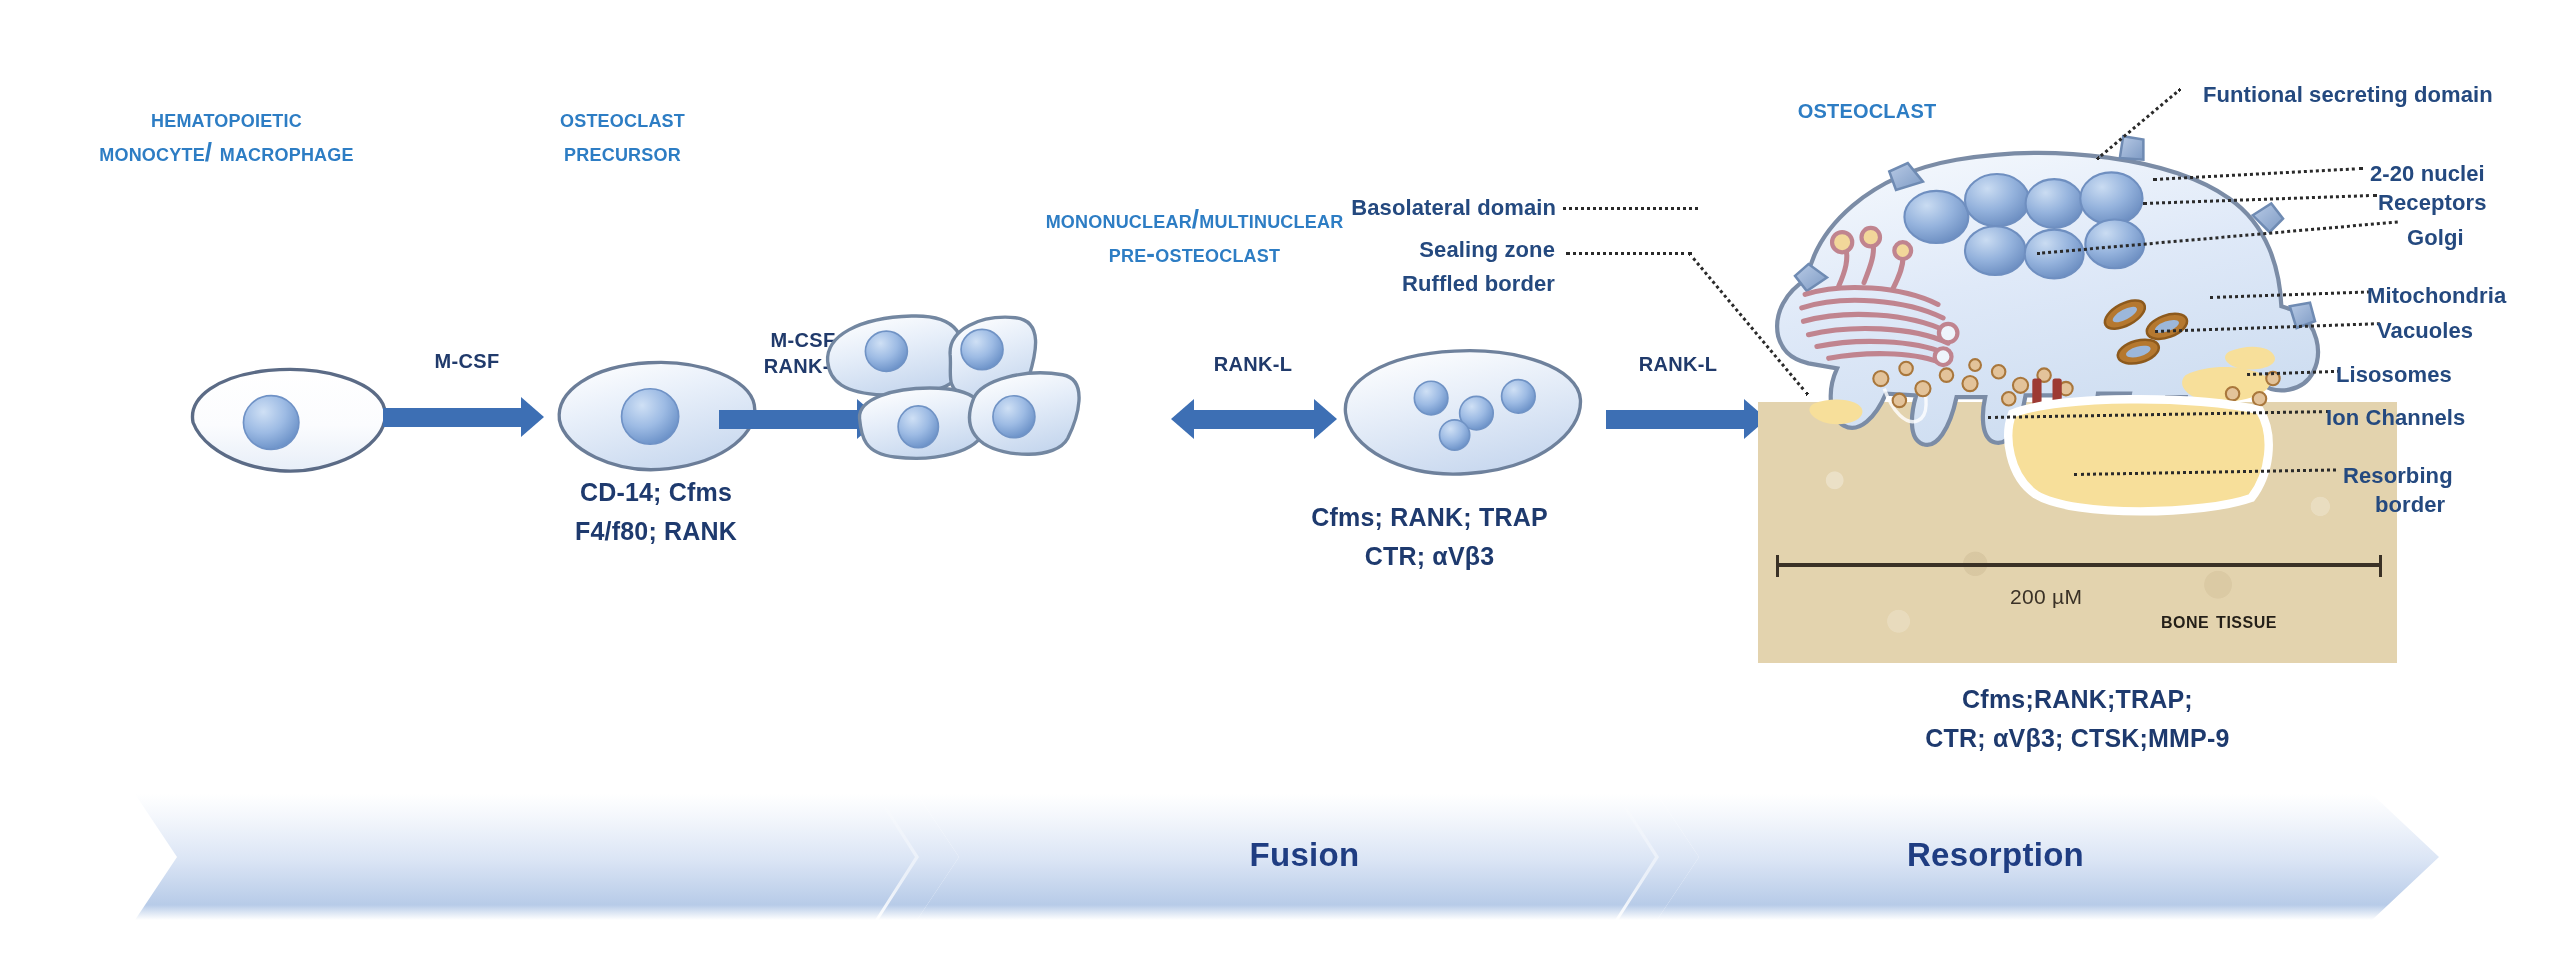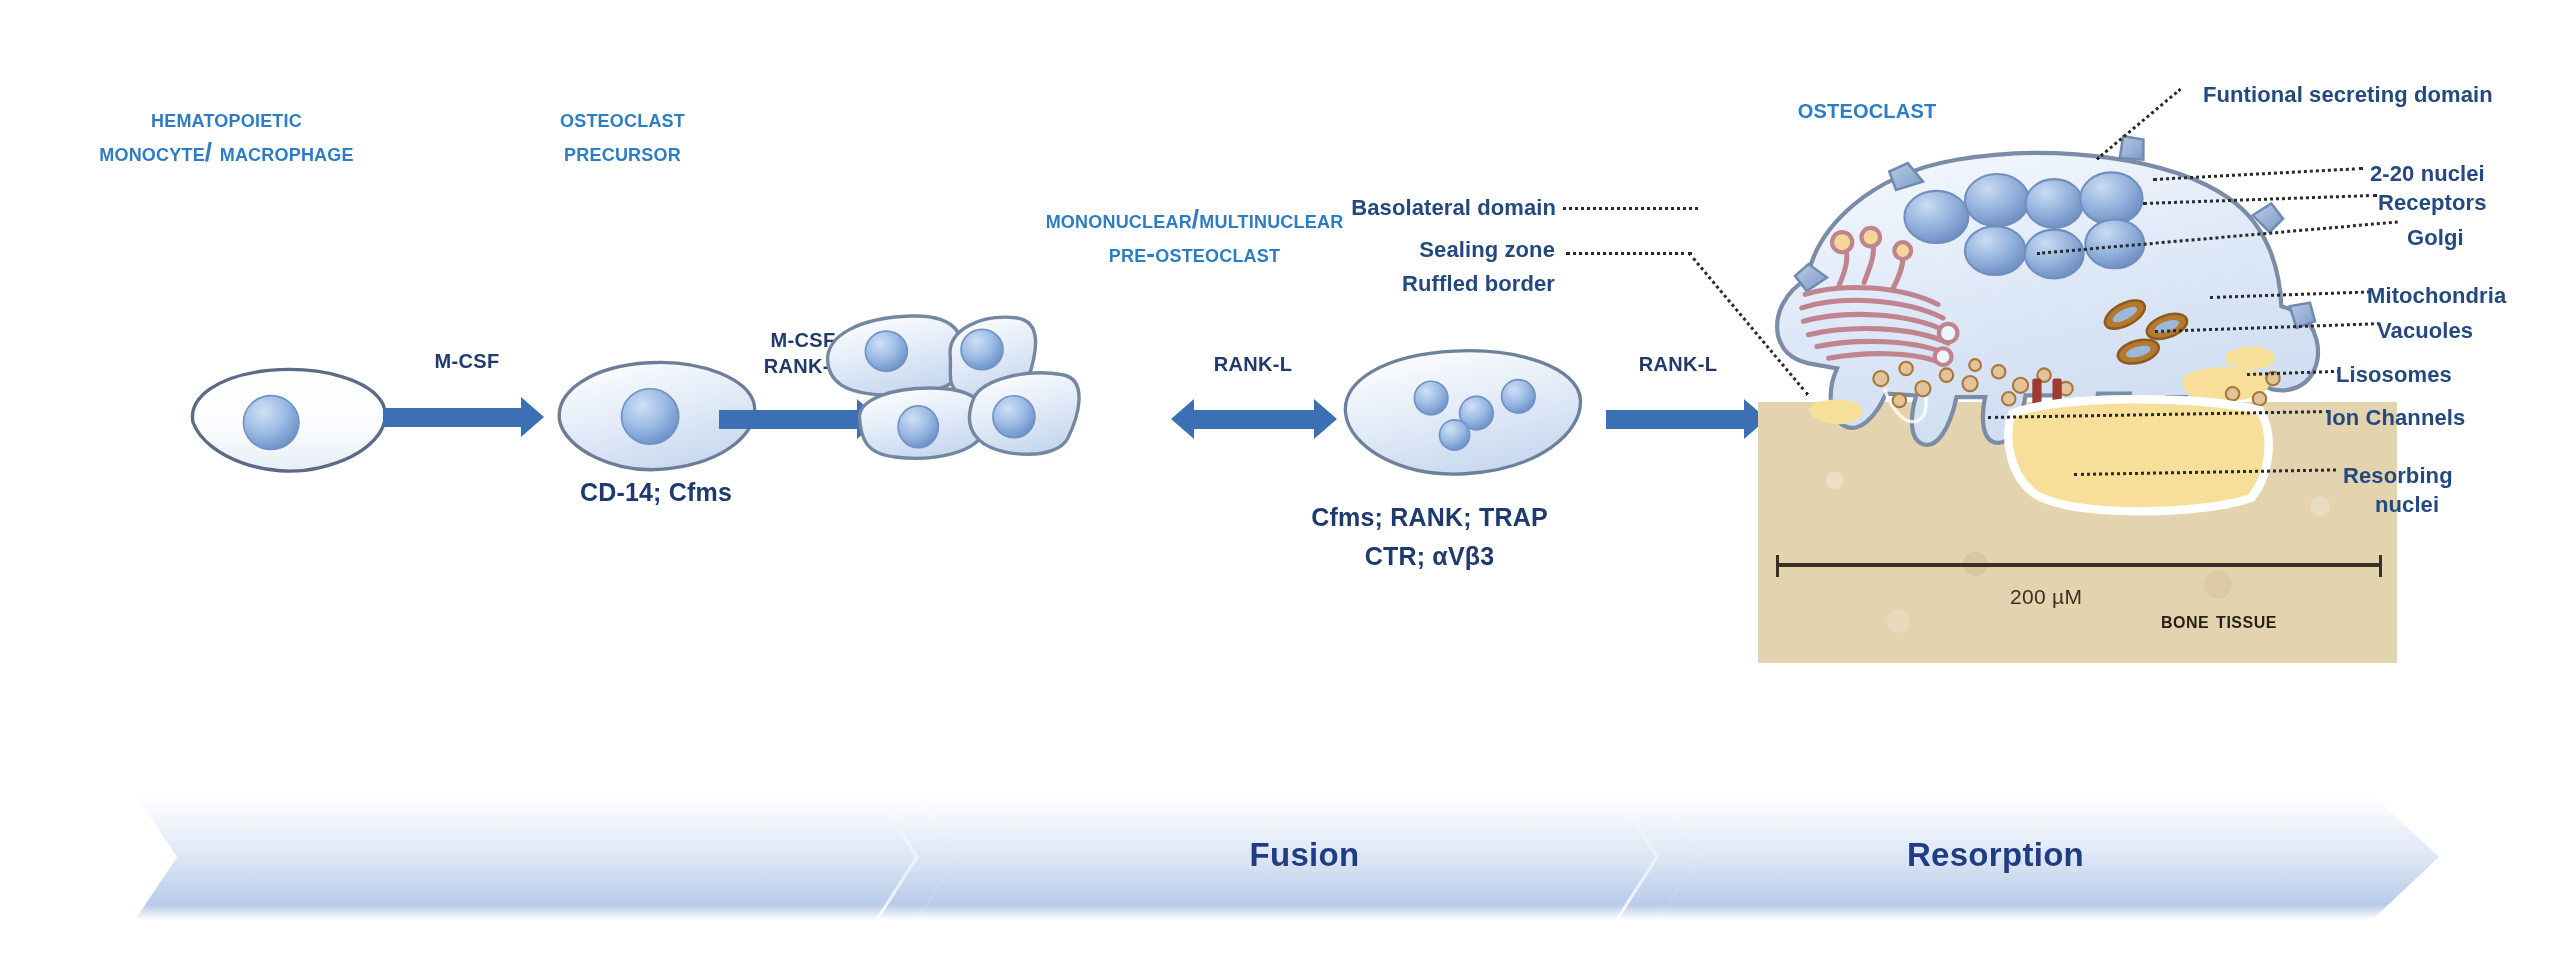--- a/index.html
+++ b/index.html
@@ -153,20 +153,21 @@
           <stop offset="100%" stop-color="#c9d9ef"></stop>
         </linearGradient>
       </defs>
       <path d="M10,84 C6,50 48,20 116,16 C180,12 236,36 242,66 C248,98 208,134 140,142 C76,150 16,118 10,84 Z" fill="url(#cellg2)" stroke="#6b7d98" stroke-width="4"></path>
       <ellipse cx="118" cy="80" rx="34" ry="33" fill="url(#nucg)" stroke="#6f92c6" stroke-width="2"></ellipse>
     </svg>
   </div>
 
   <div class="marker" style="left:492px;top:473px;width:328px;">
     <div>CD-14; Cfms</div>
+    <div>F4/f80; RANK</div>
   </div>
 
   <div class="cytokine" style="left:719px;top:328px;width:168px;">
     <div>M-CSF</div>
     <div>RANK-L</div>
   </div>
   <div class="arrow" style="left:719px;top:410px;width:139px;"></div>
 
   <div class="cell" style="left:824px;top:311px;width:353px;height:193px;">
     <svg width="353" height="193" viewBox="0 0 420 230">
@@ -414,23 +415,27 @@
   </div>
 
   <div class="leader" style="left:1988px;top:416px;width:341px;transform:rotate(-1deg);"></div>
   <div class="annot right" style="left:2326px;top:405px;">
     <span>Ion Channels</span>
   </div>
 
   <div class="leader" style="left:2074px;top:473px;width:262px;transform:rotate(-1deg);"></div>
   <div class="annot right" style="left:2335px;top:461px;line-height:1.32;margin-left:8px;">
     <div>Resorbing</div>
-    <div style="padding-left:32px;">nuclei</div>
-  </div>
-
+    <div style="padding-left:32px;">border</div>
+  </div>
+
+  <div class="marker" style="left:1783px;top:680px;width:589px;text-align:center;">
+    <div style="text-align:center;">Cfms;RANK;TRAP;</div>
+    <div style="text-align:center;">CTR; αVβ3; CTSK;MMP-9</div>
+  </div>
 
   <div class="banner">
 
     <div class="banner-seg" style="left:0px;width:824px;clip-path:polygon(0 0, 782px 0, 824px 63px, 782px 126px, 0 126px, 42px 63px);"></div>
 
     <div class="banner-seg" style="left:782px;width:782px;clip-path:polygon(0 0, 740px 0, 782px 63px, 740px 126px, 0 126px, 42px 63px);"></div>
     <div class="banner-label" style="left:934px;width:471px;">Fusion</div>
 
     <div class="banner-seg" style="left:1522px;width:782px;clip-path:polygon(0 0, 715px 0, 782px 63px, 715px 126px, 0 126px, 42px 63px);"></div>
     <div class="banner-label" style="left:1600px;width:521px;">Resorption</div>

